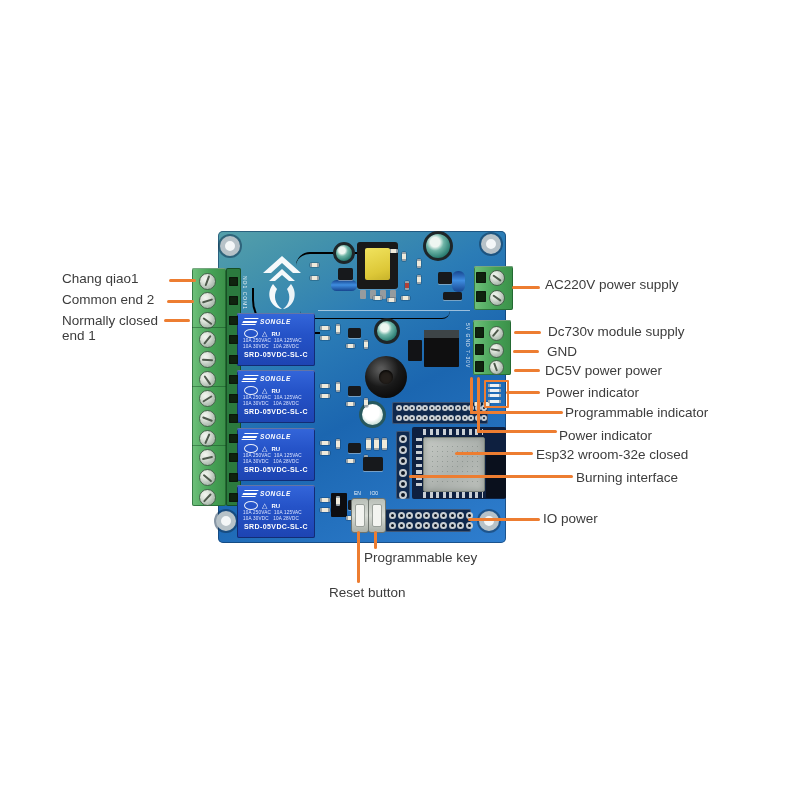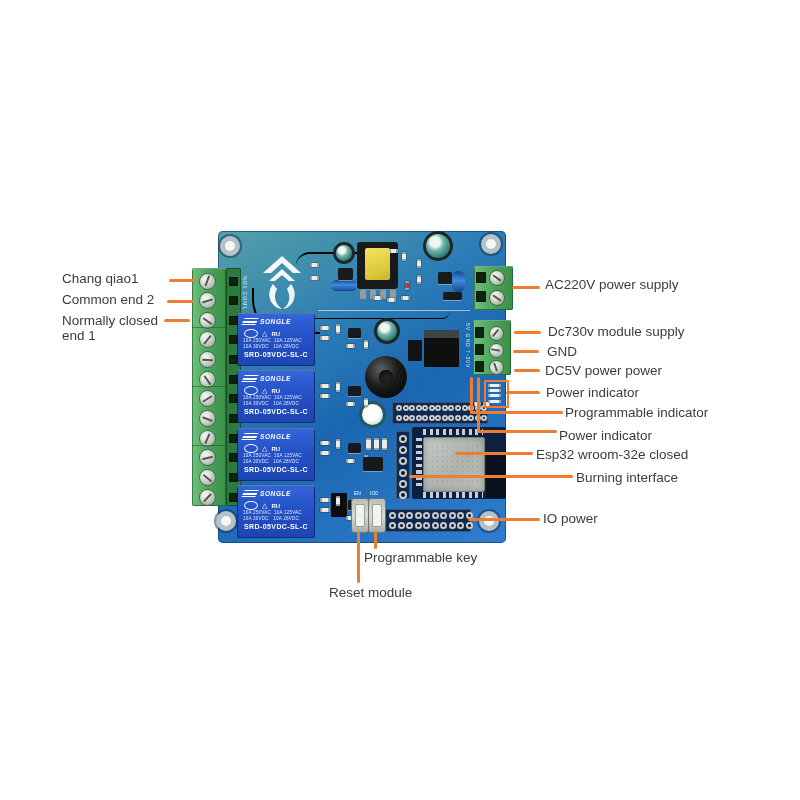--- a/index.html
+++ b/index.html
@@ -185,21 +185,21 @@
   <div class="oline" style="left:506px;top:391px;width:34px;"></div>
   <div class="oline v" style="left:470px;top:377px;height:37px;"></div>
   <div class="oline" style="left:470px;top:411px;width:93px;"></div>
   <div class="oline v" style="left:477px;top:377px;height:56px;"></div>
   <div class="oline" style="left:477px;top:430px;width:80px;"></div>
   <div class="oline" style="left:455px;top:452px;width:78px;"></div>
   <div class="oline" style="left:409px;top:475px;width:164px;"></div>
   <div class="oline" style="left:468px;top:518px;width:72px;"></div>
 
   <div class="ann" style="left:364px;top:550px;">Programmable key</div>
-  <div class="ann" style="left:329px;top:585px;">Reset module</div>
+  <div class="ann" style="left:329px;top:585px;">Reset button</div>
   <div class="oline v" style="left:374px;top:531px;height:18px;"></div>
   <div class="oline v" style="left:357px;top:531px;height:52px;"></div>
 
 <div class="relay" style="top: 313px;">
     <div class="r-top">
       <span class="r-stripes"></span>
       <span class="r-brand">SONGLE</span>
     </div>
     <div class="r-certs">
       <span class="r-oval"></span>

